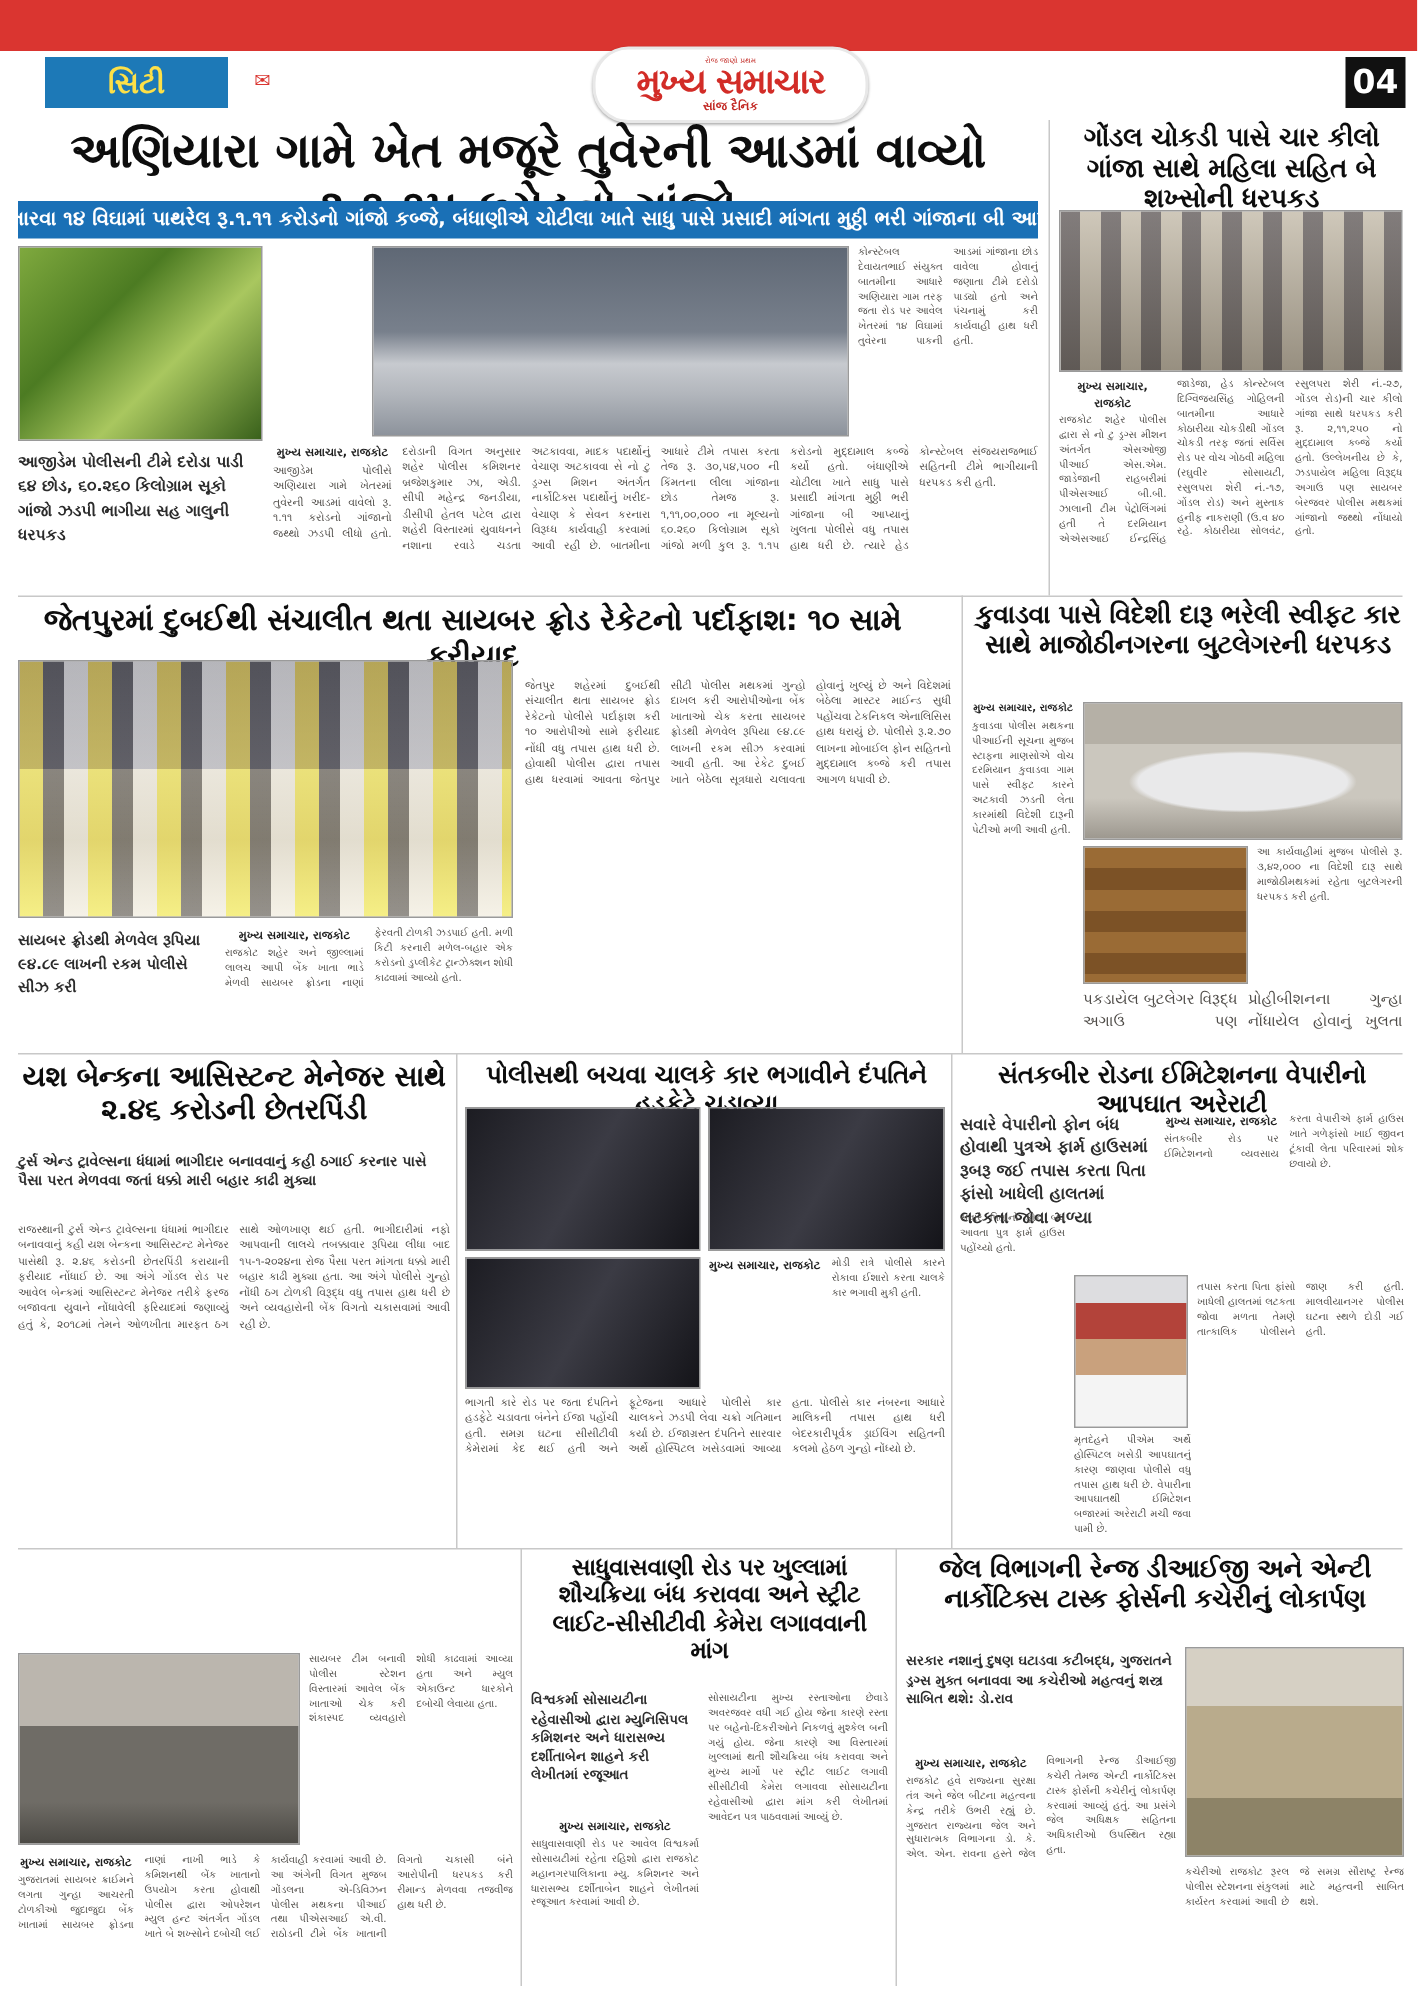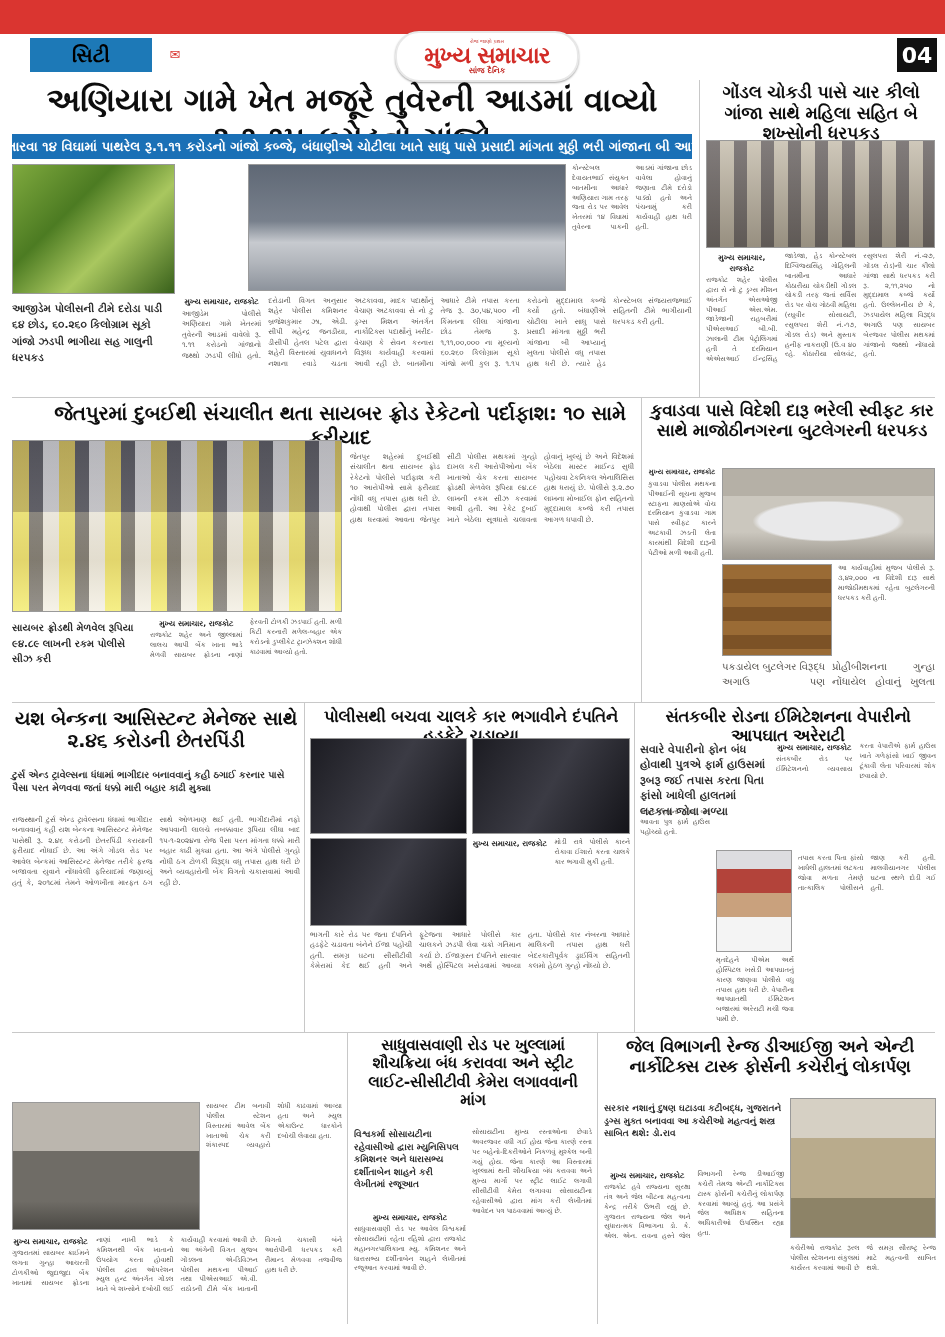--- a/index.html
+++ b/index.html
@@ -9,21 +9,21 @@
   .bodytext{position:absolute;font-size:7.2px;line-height:1.45;text-align:justify;color:#4f4c48;
             column-gap:7px;overflow:hidden;word-break:break-word;}
   .bodytext .byline{display:block;font-weight:bold;color:#1f1f1f;font-size:7.6px;text-align:center;margin-bottom:2px;}
   .headline{position:absolute;font-weight:800;color:#0d0d0d;text-align:center;line-height:1.18;letter-spacing:-0.3px;}
   .subbold{position:absolute;font-weight:bold;color:#2d2d2d;text-align:center;line-height:1.4;}
   .caption{position:absolute;font-weight:bold;color:#2b2b2b;line-height:1.55;font-size:10.5px;text-align:left;}
   .vline{position:absolute;width:1px;background:#c8c8c8;}
   .hline{position:absolute;height:1px;background:#c8c8c8;}
   
   #redbar{position:absolute;left:0;top:38;width:945px;height:34px;background:#da3530;}
-  #citybox{position:absolute;left:30px;top:38px;width:122px;height:34px;background:#1d79b7;color:#000000;
+  #citybox{position:absolute;left:30px;top:38px;width:122px;height:34px;background:#1d79b7;color:#fde047;
            font-weight:bold;font-size:20px;display:flex;align-items:center;justify-content:center;}
   #email{position:absolute;left:188px;top:46px;color:#fff;font-size:13.5px;}
   #mailicon{position:absolute;left:163px;top:42px;width:24px;height:24px;border-radius:50%;background:#fff;
             color:#da3530;font-size:13px;display:flex;align-items:center;justify-content:center;font-weight:bold;}
   #logopill{position:absolute;left:395px;top:31px;width:180px;height:47px;background:#fff;border:2px solid #e8e8e8;
             border-radius:24px;box-shadow:0 1px 2px rgba(0,0,0,.35);display:flex;flex-direction:column;
             align-items:center;justify-content:center;line-height:1;}
   #logotop{font-size:5px;color:#c22722;}
   #logomain{font-size:23px;font-weight:800;color:#d22c27;letter-spacing:-1px;}
   #logosub{font-size:8px;font-weight:bold;color:#c22722;}
@@ -80,21 +80,21 @@
   <div class="vline" style="left:699px;top:80px;height:317px;"></div>
   <div class="headline" style="left:706px;top:82px;width:230px;font-size:17.5px;">ગોંડલ ચોકડી પાસે ચાર કીલો ગાંજા સાથે મહિલા સહિત બે શખ્સોની ધરપકડ</div>
   <div class="photo ph-group" style="left:706px;top:140px;width:229px;height:108px;"></div>
   <div class="bodytext" style="left:706px;top:252px;width:229px;height:142px;column-count:3;font-size:6.8px;">
     <b class="byline">મુખ્ય સમાચાર, રાજકોટ</b>
     <span>રાજકોટ શહેર પોલીસ દ્વારા સે નો ટુ ડ્રગ્સ મીશન અંતર્ગત એસઓજી પીઆઈ એસ.એમ. જાડેજાની રાહબરીમાં પીએસઆઈ બી.બી. ઝાલાની ટીમ પેટ્રોલિંગમાં હતી તે દરમિયાન એએસઆઈ ઈન્દ્રસિંહ જાડેજા, હેડ કોન્સ્ટેબલ દિગ્વિજયસિંહ ગોહિલની બાતમીના આધારે કોઠારીયા ચોકડીથી ગોંડલ ચોકડી તરફ જતાં સર્વિસ રોડ પર વોચ ગોઠવી મહિલા (રઘુવીર સોસાયટી, રસુલપરા શેરી નં.-૧૭, ગોંડલ રોડ) અને મુસ્તાક હનીફ નાકરાણી (ઉ.વ ૪૦ રહે. કોઠારીયા સોલવંટ, રસુલપરા શેરી નં.-૨૭, ગોંડલ રોડ)ની ચાર કીલો ગાંજા સાથે ધરપકડ કરી રૂ. ૨,૧૧,૨૫૦ નો મુદ્દામાલ કબ્જે કર્યો હતો. ઉલ્લેખનીય છે કે, ઝડપાયેલ મહિલા વિરૂદ્ધ અગાઉ પણ સાયબર બેરજવર પોલીસ મથકમાં ગાંજાનો જથ્થો નોંધાયો હતો.</span>
   </div>
 
   <div class="hline" style="left:12px;top:397px;width:923px;"></div>
 
-  <div class="headline" style="left:29px;top:402px;width:622px;font-size:20px;">જેતપુરમાં દુબઈથી સંચાલીત થતા સાયબર ફ્રોડ રેકેટનો પર્દાફાશ: ૧૦ સામે ફરીયાદ</div>
+  <div class="headline" style="left:4px;top:402px;width:622px;font-size:20px;">જેતપુરમાં દુબઈથી સંચાલીત થતા સાયબર ફ્રોડ રેકેટનો પર્દાફાશ: ૧૦ સામે ફરીયાદ</div>
   <div class="photo ph-phones" style="left:12px;top:440px;width:330px;height:172px;"></div>
   <div class="caption" style="left:12px;top:620px;width:130px;font-size:10px;">સાયબર ફ્રોડથી મેળવેલ રૂપિયા ૯૪.૮૯ લાખની રકમ પોલીસે સીઝ કરી</div>
   <div class="bodytext" style="left:150px;top:618px;width:192px;height:84px;column-count:2;font-size:6.8px;">
     <b class="byline">મુખ્ય સમાચાર, રાજકોટ</b>
     <span>રાજકોટ શહેર અને જીલ્લામાં લાલચ આપી બેંક ખાતા ભાડે મેળવી સાયબર ફ્રોડના નાણાં ફેરવતી ટોળકી ઝડપાઈ હતી. મળી કિટી કરનારી મળેલ-બહાર એક કરોડનો ડુપ્લીકેટ ટ્રાન્ઝેક્શન શોધી કાઢવામાં આવ્યો હતો.</span>
   </div>
   <div class="bodytext" style="left:350px;top:452px;width:284px;height:260px;column-count:3;">
     <span>જેતપુર શહેરમાં દુબઈથી સંચાલીત થતા સાયબર ફ્રોડ રેકેટનો પોલીસે પર્દાફાશ કરી ૧૦ આરોપીઓ સામે ફરીયાદ નોંધી વધુ તપાસ હાથ ધરી છે. હોવાથી પોલીસ દ્વારા તપાસ હાથ ધરવામાં આવતા જેતપુર સીટી પોલીસ મથકમાં ગુન્હો દાખલ કરી આરોપીઓના બેંક ખાતાઓ ચેક કરતા સાયબર ફ્રોડથી મેળવેલ રૂપિયા ૯૪.૮૯ લાખની રકમ સીઝ કરવામાં આવી હતી. આ રેકેટ દુબઈ ખાતે બેઠેલા સૂત્રધારો ચલાવતા હોવાનું ખુલ્યું છે અને વિદેશમાં બેઠેલા માસ્ટર માઈન્ડ સુધી પહોંચવા ટેકનિકલ એનાલિસિસ હાથ ધરાયું છે. પોલીસે રૂ.૨.૭૦ લાખના મોબાઈલ ફોન સહિતનો મુદ્દામાલ કબ્જે કરી તપાસ આગળ ધપાવી છે.</span>
   </div>
 

